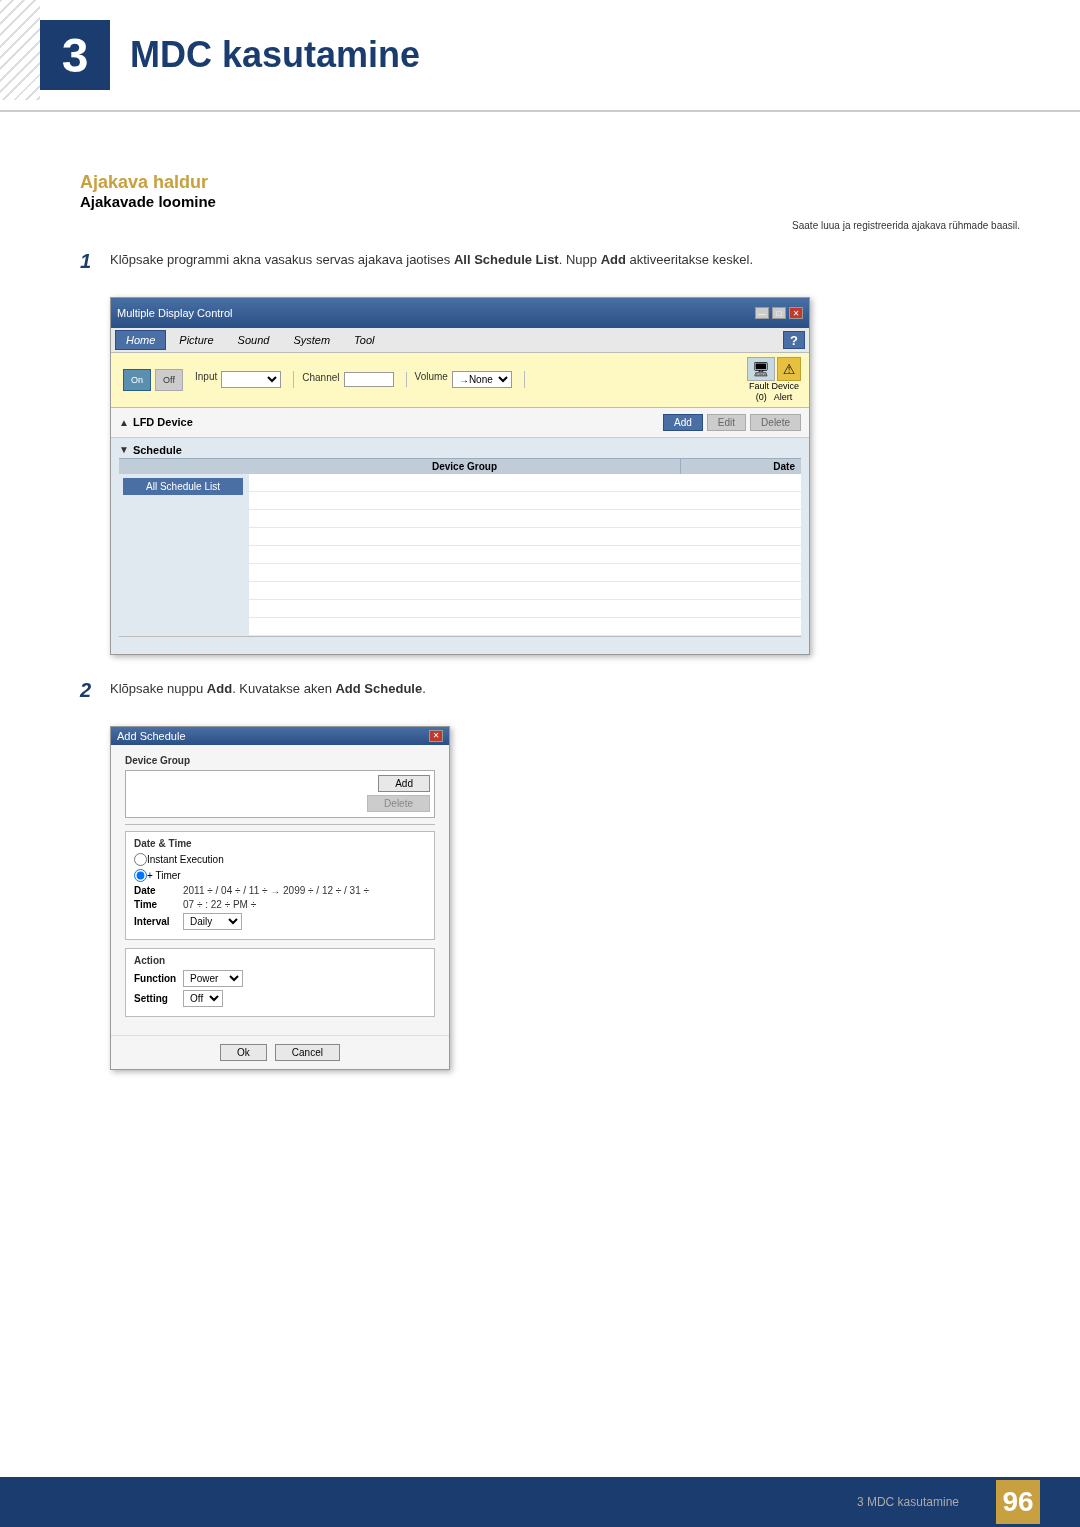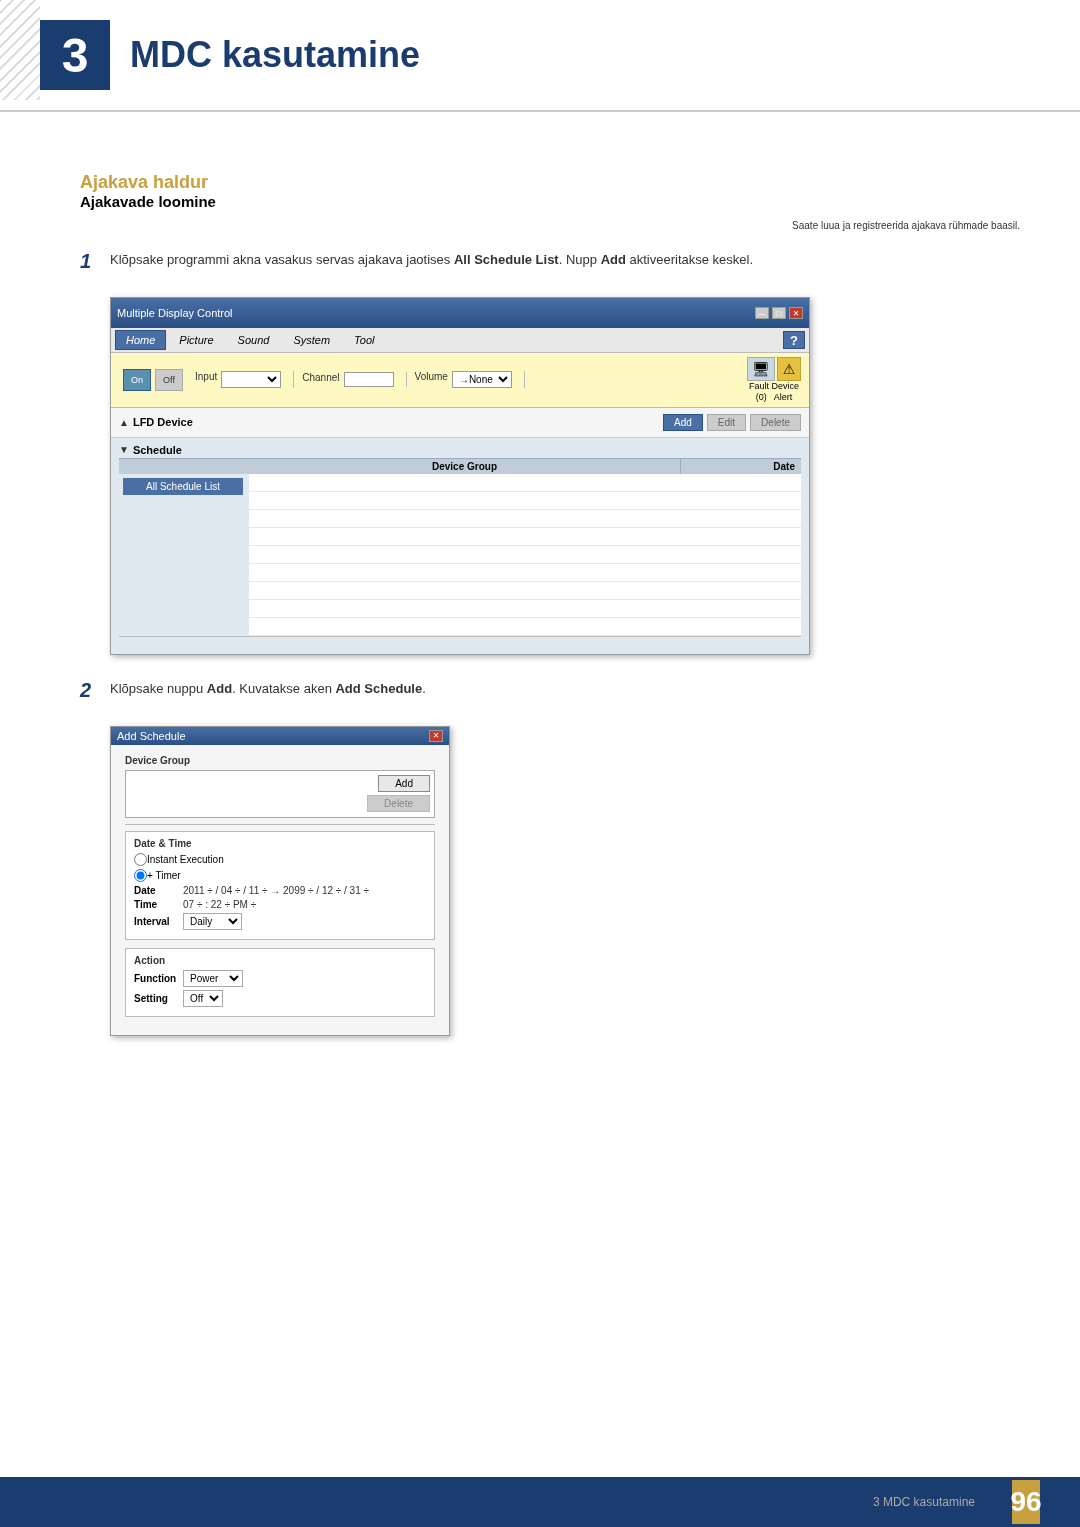--- a/index.html
+++ b/index.html
@@ -452,21 +452,21 @@
 
     .footer-text {
       color: #aaa;
       font-size: 12px;
       margin-right: 37px;
     }
 
     .footer-page-number {
       background: #c8a040;
       color: #fff;
-      width: 28px;
+      width: 44px;
       height: 44px;
       display: flex;
       align-items: center;
       justify-content: center;
       font-size: 28px;
       font-weight: bold;
     }
 
     .on-off-btns {
       display: flex;
@@ -712,20 +712,24 @@
         <div class="dialog-row">
           <span class="dialog-row-label">Setting</span>
           <select class="dialog-select">
             <option>Off</option>
             <option>On</option>
           </select>
         </div>
       </div>
     </div>
 
+    <div class="dialog-footer">
+      <button class="dialog-btn">Ok</button>
+      <button class="dialog-btn">Cancel</button>
+    </div>
   </div>
 
 </div>
 
 <div class="page-footer">
   <span class="footer-text">3 MDC kasutamine</span>
   <div class="footer-page-number">96</div>
 </div>
 
 </body></html>

